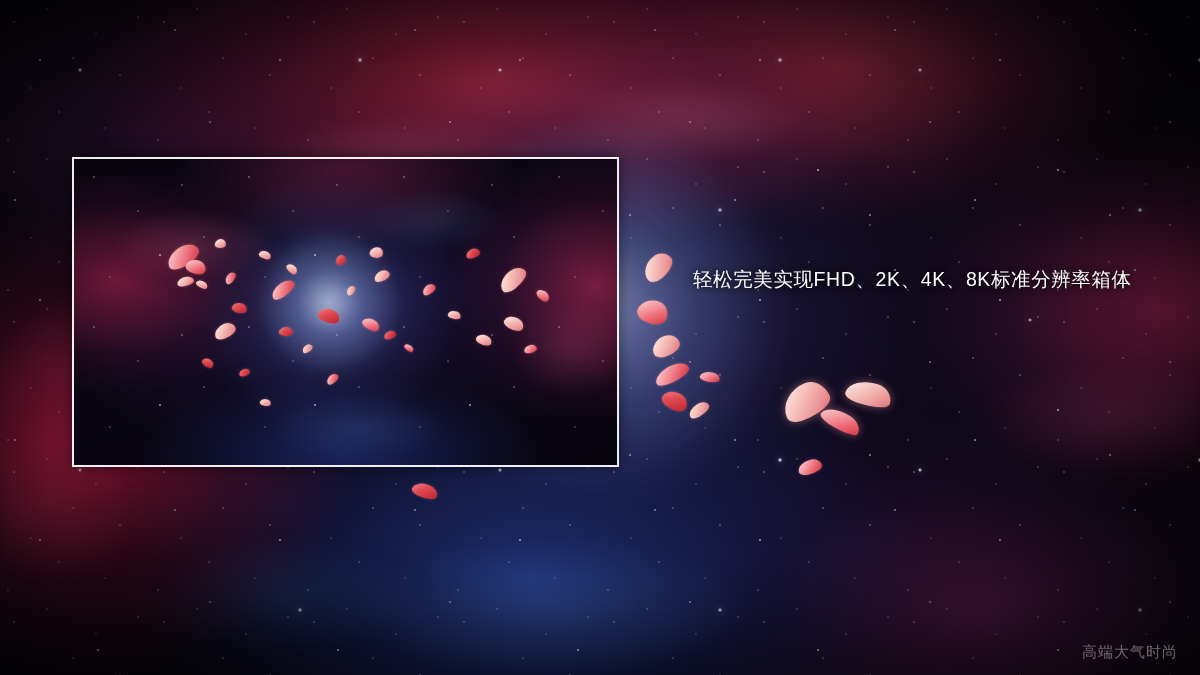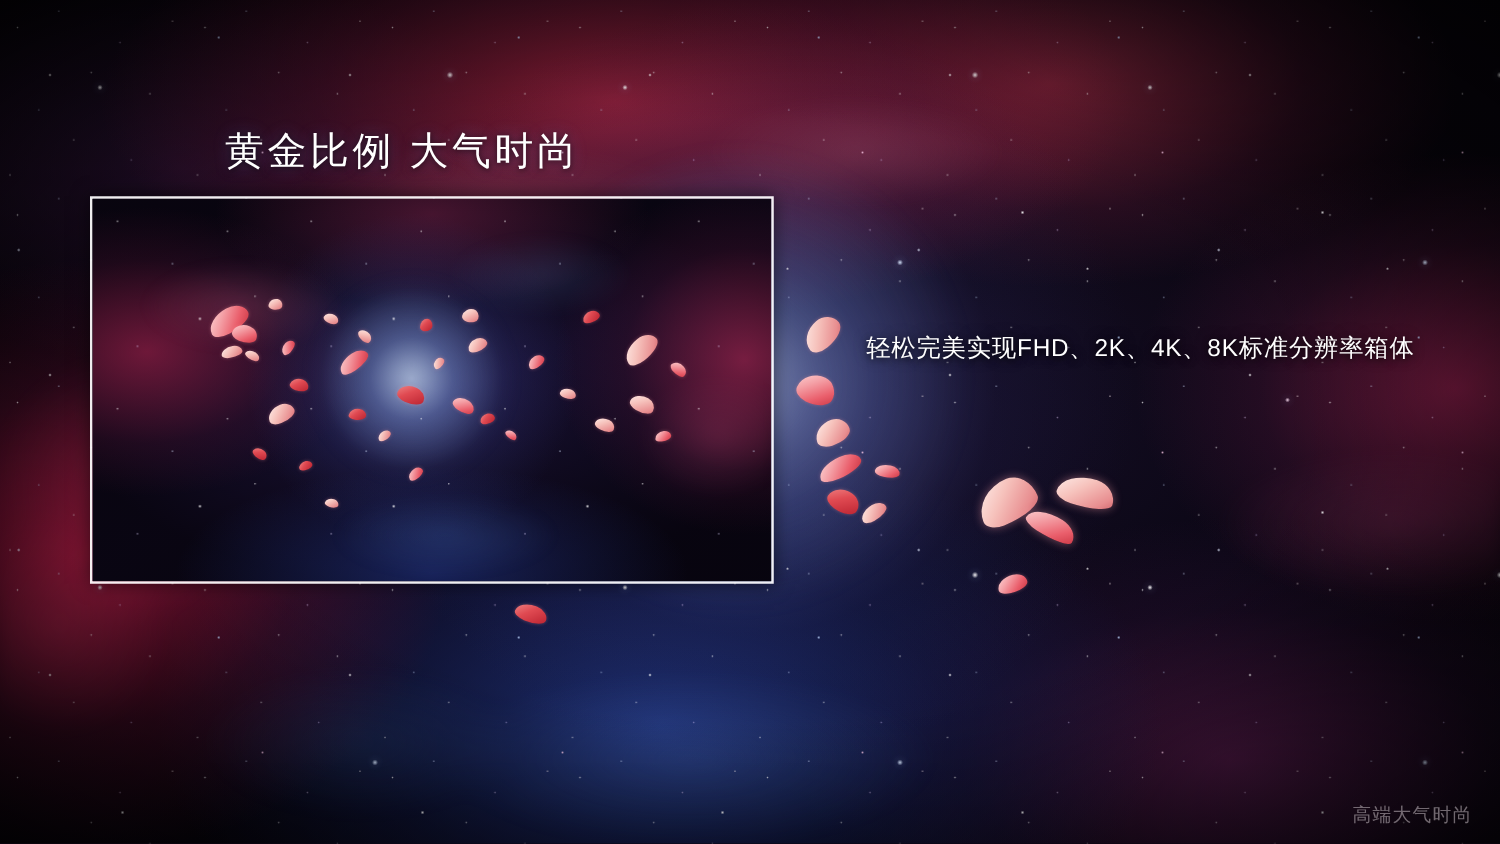--- a/index.html
+++ b/index.html
@@ -225,21 +225,20 @@
       <div class="petal" style="left: 700px; top: 372px; width: 20px; height: 10px; transform: rotate(12deg);"></div>
       <div class="petal deep" style="left: 662px; top: 392px; width: 26px; height: 18px; transform: rotate(34deg);"></div>
       <div class="petal pale" style="left: 688px; top: 404px; width: 22px; height: 12px; transform: rotate(-30deg);"></div>
       <div class="petal pale big" style="left: 782px; top: 384px; width: 48px; height: 34px; transform: rotate(-22deg);"></div>
       <div class="petal pale big" style="left: 846px; top: 382px; width: 46px; height: 24px; transform: rotate(18deg);"></div>
       <div class="petal big" style="left: 820px; top: 412px; width: 42px; height: 18px; transform: rotate(32deg);"></div>
       <div class="petal" style="left: 798px; top: 460px; width: 24px; height: 14px; transform: rotate(-14deg);"></div>
       <div class="petal deep" style="left: 412px; top: 484px; width: 26px; height: 14px; transform: rotate(22deg);"></div>
     </div>
 
-  <div id="headline">黄金比例   大气时尚</div>
 
   <div id="preview-frame">
     <div class="frame-inner"></div>
     <div class="frame-wisps"></div>
     <div class="frame-core"></div>
     <div class="frame-stars"></div>
     <div id="inner-petals">
         <div class="petal" style="left: 92px; top: 88px; width: 34px; height: 19px; transform: rotate(-28deg);"></div>
         <div class="petal" style="left: 112px; top: 101px; width: 20px; height: 14px; transform: rotate(22deg);"></div>
         <div class="petal pale" style="left: 103px; top: 118px; width: 17px; height: 9px; transform: rotate(-10deg);"></div>

